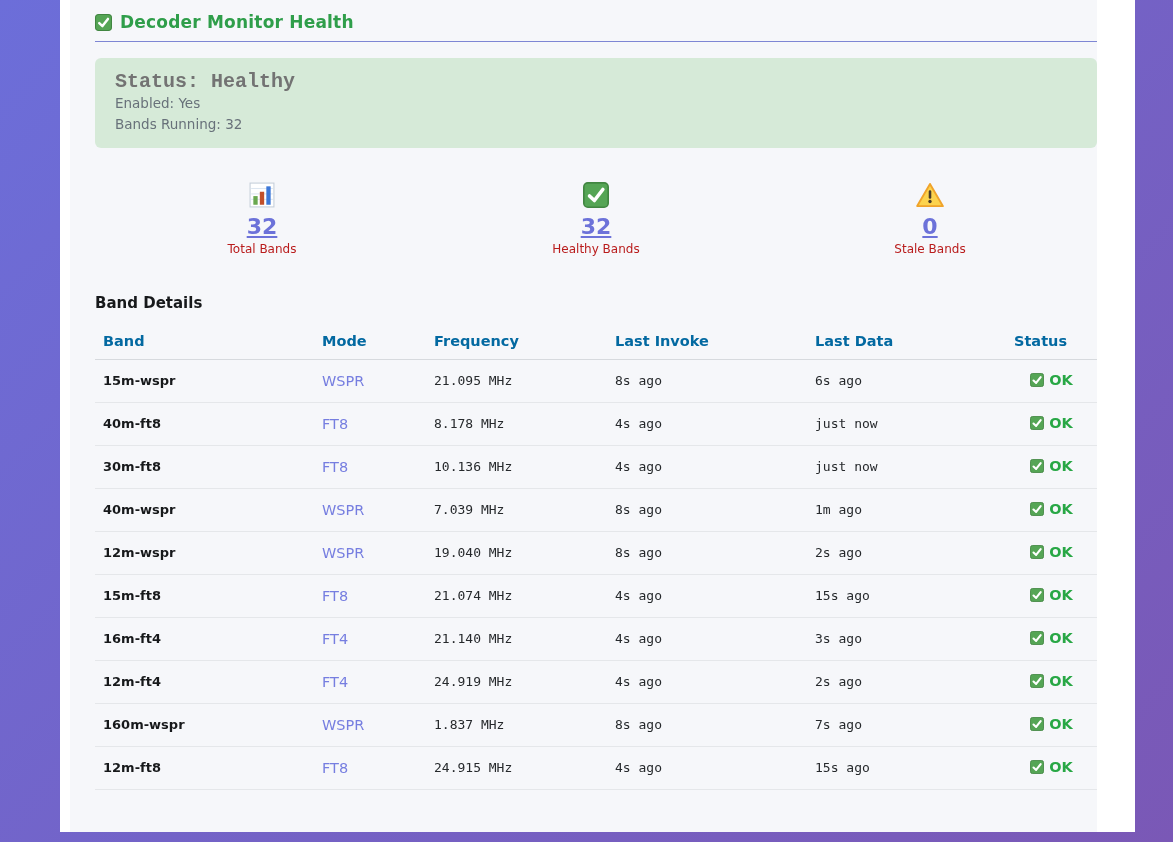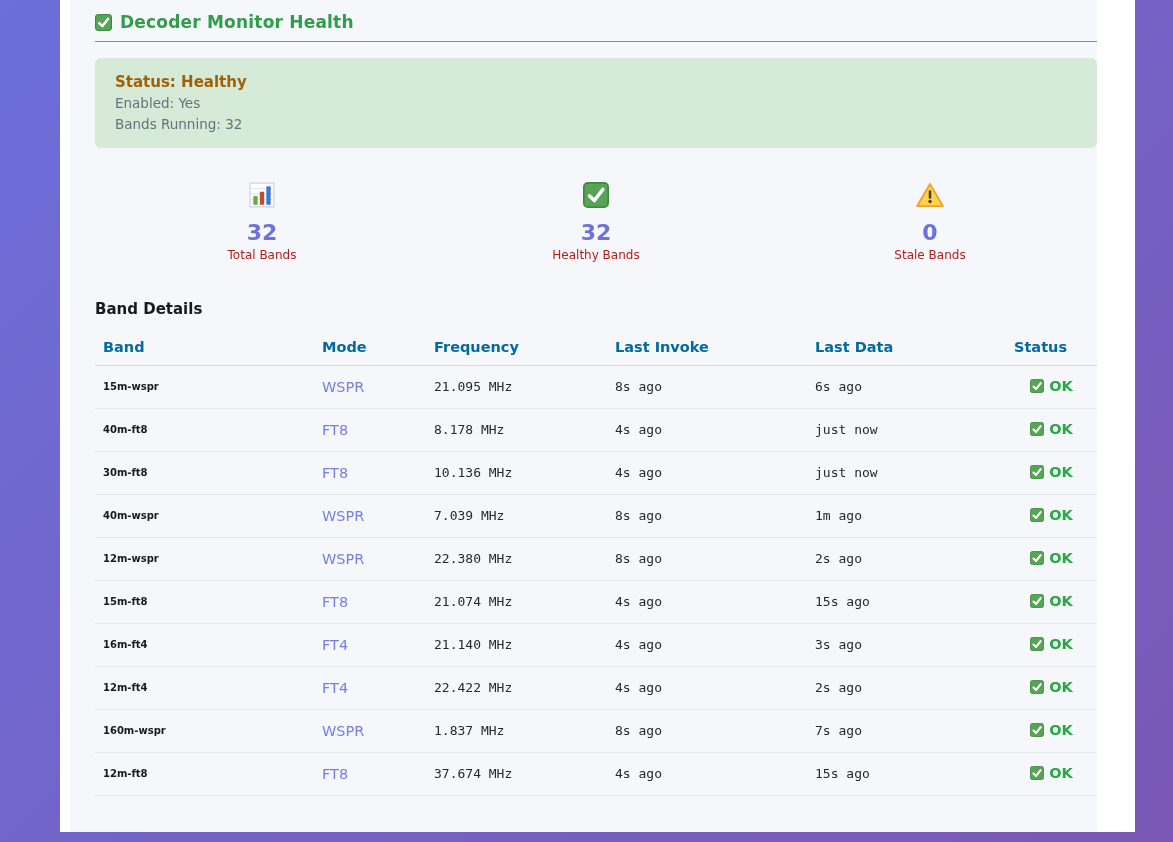--- a/index.html
+++ b/index.html
@@ -26,48 +26,48 @@
   }
   .page-header h1 {
     margin: 0; font-size: 17px; font-weight: bold;
     color: var(--accent-green, #2f9e4a); letter-spacing: 0.2px;
   }
   
   .status-card {
     margin-top: 16px; background: var(--status-card-bg, #d6ead8);
     border-radius: 6px; padding: 13px 20px; box-sizing: border-box;
   }
-  .status-card .status-title { font-size: 15px; font-weight: bold; color: #a16207; line-height: 22px; }
+  .status-card .status-title { font-size: 20px; font-weight: bold; color: #737373; line-height: 22px; font-family: Liberation Mono, monospace; }
   .status-card .status-line { font-size: 13.5px; color: #68717a; line-height: 21px; }
   
   .stats-row { margin-top: 34px; display: flex; }
   .stat { flex: 1; text-align: center; }
   .stat .stat-icon { display: inline-block; height: 26px; }
-  .stat .stat-value { margin-top: 6px; font-size: 22px; font-weight: bold; color: var(--stat-number, #6c72d9); line-height: 30px; }
+  .stat .stat-value { font-size: 22px; font-weight: bold; color: var(--stat-number, #6c72d9); line-height: 30px; text-decoration: underline; }
   .stat .stat-label { margin-top: 0; font-size: 12px; color: #b91c1c; line-height: 15px; }
   
   .section-title { margin-top: 36px; font-size: 15px; font-weight: bold; color: #17191b; line-height: 20px; }
   table.band-table {
     margin-top: 10px; width: 1002px; border-collapse: collapse; table-layout: fixed;
   }
   .band-table col.c1 { width: 219px; }
   .band-table col.c2 { width: 112px; }
   .band-table col.c3 { width: 181px; }
   .band-table col.c4 { width: 200px; }
   .band-table col.c5 { width: 199px; }
   .band-table col.c6 { width: 91px; }
   .band-table th {
     text-align: left; font-size: 14.5px; font-weight: bold; color: #0369a1;
     padding: 10px 8px; border-bottom: 1px solid #d7dade;
   }
   .band-table td {
     padding: 11px 8px; border-bottom: 1px solid #e5e7ea;
     vertical-align: middle; font-size: 14px; line-height: 18px;
   }
-  .band-table td.c-band { font-weight: bold; font-size: 10px; color: #17191b; }
+  .band-table td.c-band { font-weight: bold; font-size: 13px; color: #17191b; }
   .band-table a.mode-link { color: var(--mode-link, #767ee0); text-decoration: none; font-size: 14.5px; cursor: pointer; }
   .band-table td.c-mono { font-family: "DejaVu Sans Mono", "Liberation Mono", monospace; font-size: 13px; color: #26292c; }
   .band-table td.c-status { font-weight: bold; color: var(--ok-green, #28a745); text-align: center; }
   .ok-wrap { display: inline-flex; align-items: center; gap: 5px; }
   .ok-text { font-size: 14.5px; font-weight: bold; color: var(--ok-green, #28a745); }
   svg { display: block; }
   .inline-svg { display: inline-block; }
 </style>
 </head>
 <body>
@@ -225,21 +225,21 @@
         </span>
         <span class="ok-text">OK</span>
       </span>
     </td>
   </tr>
 
 
   <tr>
     <td class="c-band">12m-wspr</td>
     <td class="c-mode"><a class="mode-link">WSPR</a></td>
-    <td class="c-mono">22.380 MHz</td>
+    <td class="c-mono">19.040 MHz</td>
     <td class="c-mono">8s ago</td>
     <td class="c-mono">2s ago</td>
     <td class="c-status">
       <span class="ok-wrap">
         <span class="inline-svg">
           <svg viewBox="0 0 16 16" width="14" height="14">
             <rect x="0.5" y="0.5" width="15" height="15" rx="2.5" fill="#55a555" stroke="#418641"></rect>
             <path d="M4 8.6 L7 11.4 L12.2 4.6" stroke="#ffffff" stroke-width="2.4" fill="none" stroke-linecap="round" stroke-linejoin="round"></path>
           </svg>
         </span>
@@ -282,21 +282,21 @@
           </svg>
         </span>
         <span class="ok-text">OK</span>
       </span>
     </td>
   </tr>
 
   <tr>
     <td class="c-band">12m-ft4</td>
     <td class="c-mode"><a class="mode-link">FT4</a></td>
-    <td class="c-mono">22.422 MHz</td>
+    <td class="c-mono">24.919 MHz</td>
     <td class="c-mono">4s ago</td>
     <td class="c-mono">2s ago</td>
     <td class="c-status">
       <span class="ok-wrap">
         <span class="inline-svg">
           <svg viewBox="0 0 16 16" width="14" height="14">
             <rect x="0.5" y="0.5" width="15" height="15" rx="2.5" fill="#55a555" stroke="#418641"></rect>
             <path d="M4 8.6 L7 11.4 L12.2 4.6" stroke="#ffffff" stroke-width="2.4" fill="none" stroke-linecap="round" stroke-linejoin="round"></path>
           </svg>
         </span>
@@ -320,21 +320,21 @@
           </svg>
         </span>
         <span class="ok-text">OK</span>
       </span>
     </td>
   </tr>
 
   <tr>
     <td class="c-band">12m-ft8</td>
     <td class="c-mode"><a class="mode-link">FT8</a></td>
-    <td class="c-mono">37.674 MHz</td>
+    <td class="c-mono">24.915 MHz</td>
     <td class="c-mono">4s ago</td>
     <td class="c-mono">15s ago</td>
     <td class="c-status">
       <span class="ok-wrap">
         <span class="inline-svg">
           <svg viewBox="0 0 16 16" width="14" height="14">
             <rect x="0.5" y="0.5" width="15" height="15" rx="2.5" fill="#55a555" stroke="#418641"></rect>
             <path d="M4 8.6 L7 11.4 L12.2 4.6" stroke="#ffffff" stroke-width="2.4" fill="none" stroke-linecap="round" stroke-linejoin="round"></path>
           </svg>
         </span>

